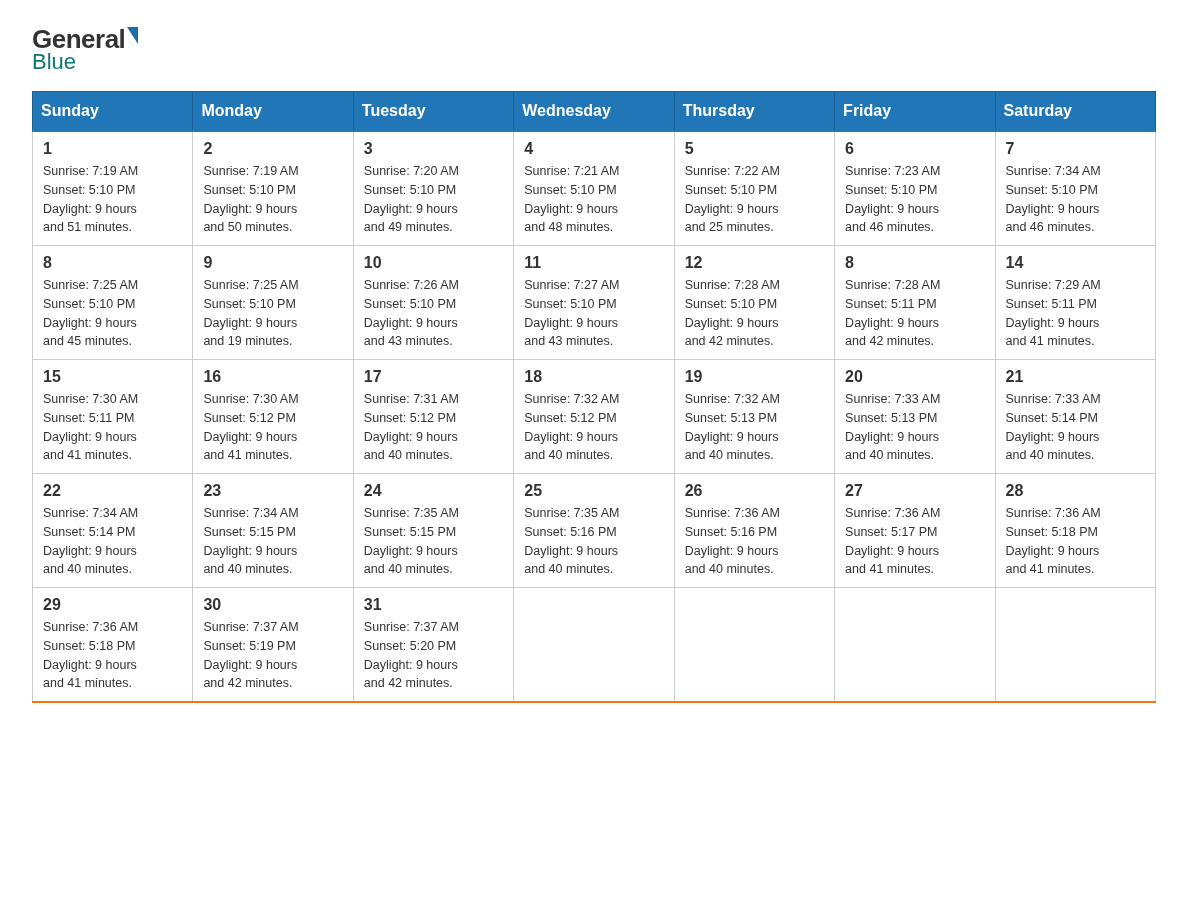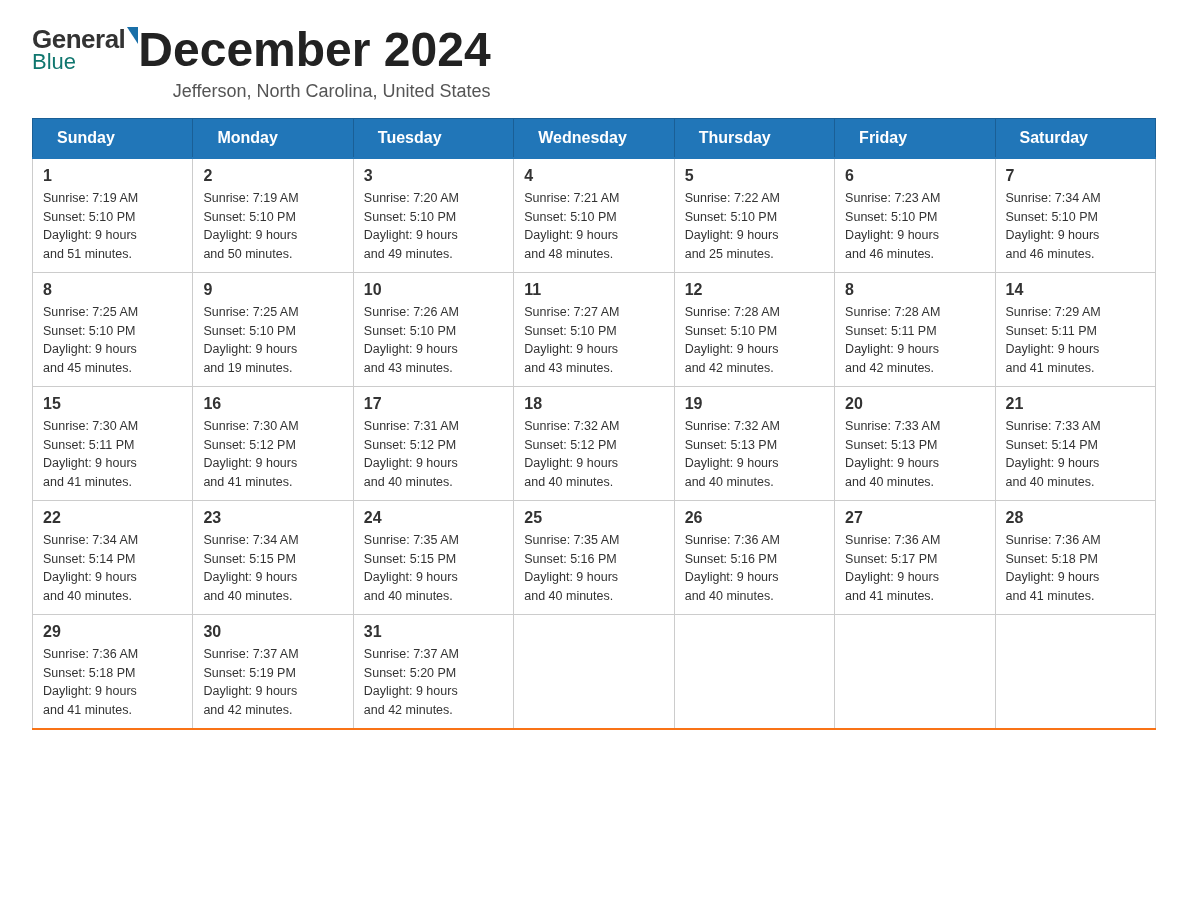--- a/index.html
+++ b/index.html
@@ -37,21 +37,21 @@
     .calendar {
       width: 100%;
       border-collapse: collapse;
       margin-top: 8px;
     }
     .calendar th {
       background: #2176b8;
       color: #fff;
       font-size: 16px;
       font-weight: bold;
-      padding: 10px 24px;
+      padding: 10px 8px;
       text-align: left;
       border: 1px solid #1a5f96;
     }
     .calendar td {
       vertical-align: top;
       padding: 8px 10px;
       border: 1px solid #ccc;
       font-size: 13px;
       color: #333;
       width: calc(100% / 7);
@@ -111,24 +111,20 @@
 </head>
 <body>
 
 <div class="header">
   <div class="logo">
     <div class="logo-wrapper">
       <span class="logo-text-general">General</span>
       <span class="logo-arrow-shape"></span>
     </div>
     <span class="logo-blue-text">Blue</span>
-  </div>
-  <div class="title-section">
-    <div class="month-title">December 2024</div>
-    <div class="location">Jefferson, North Carolina, United States</div>
   </div>
 </div>
 
 <table class="calendar">
   <thead>
     <tr>
     <th>Sunday</th>
         <th>Monday</th>
         <th>Tuesday</th>
         <th>Wednesday</th>

